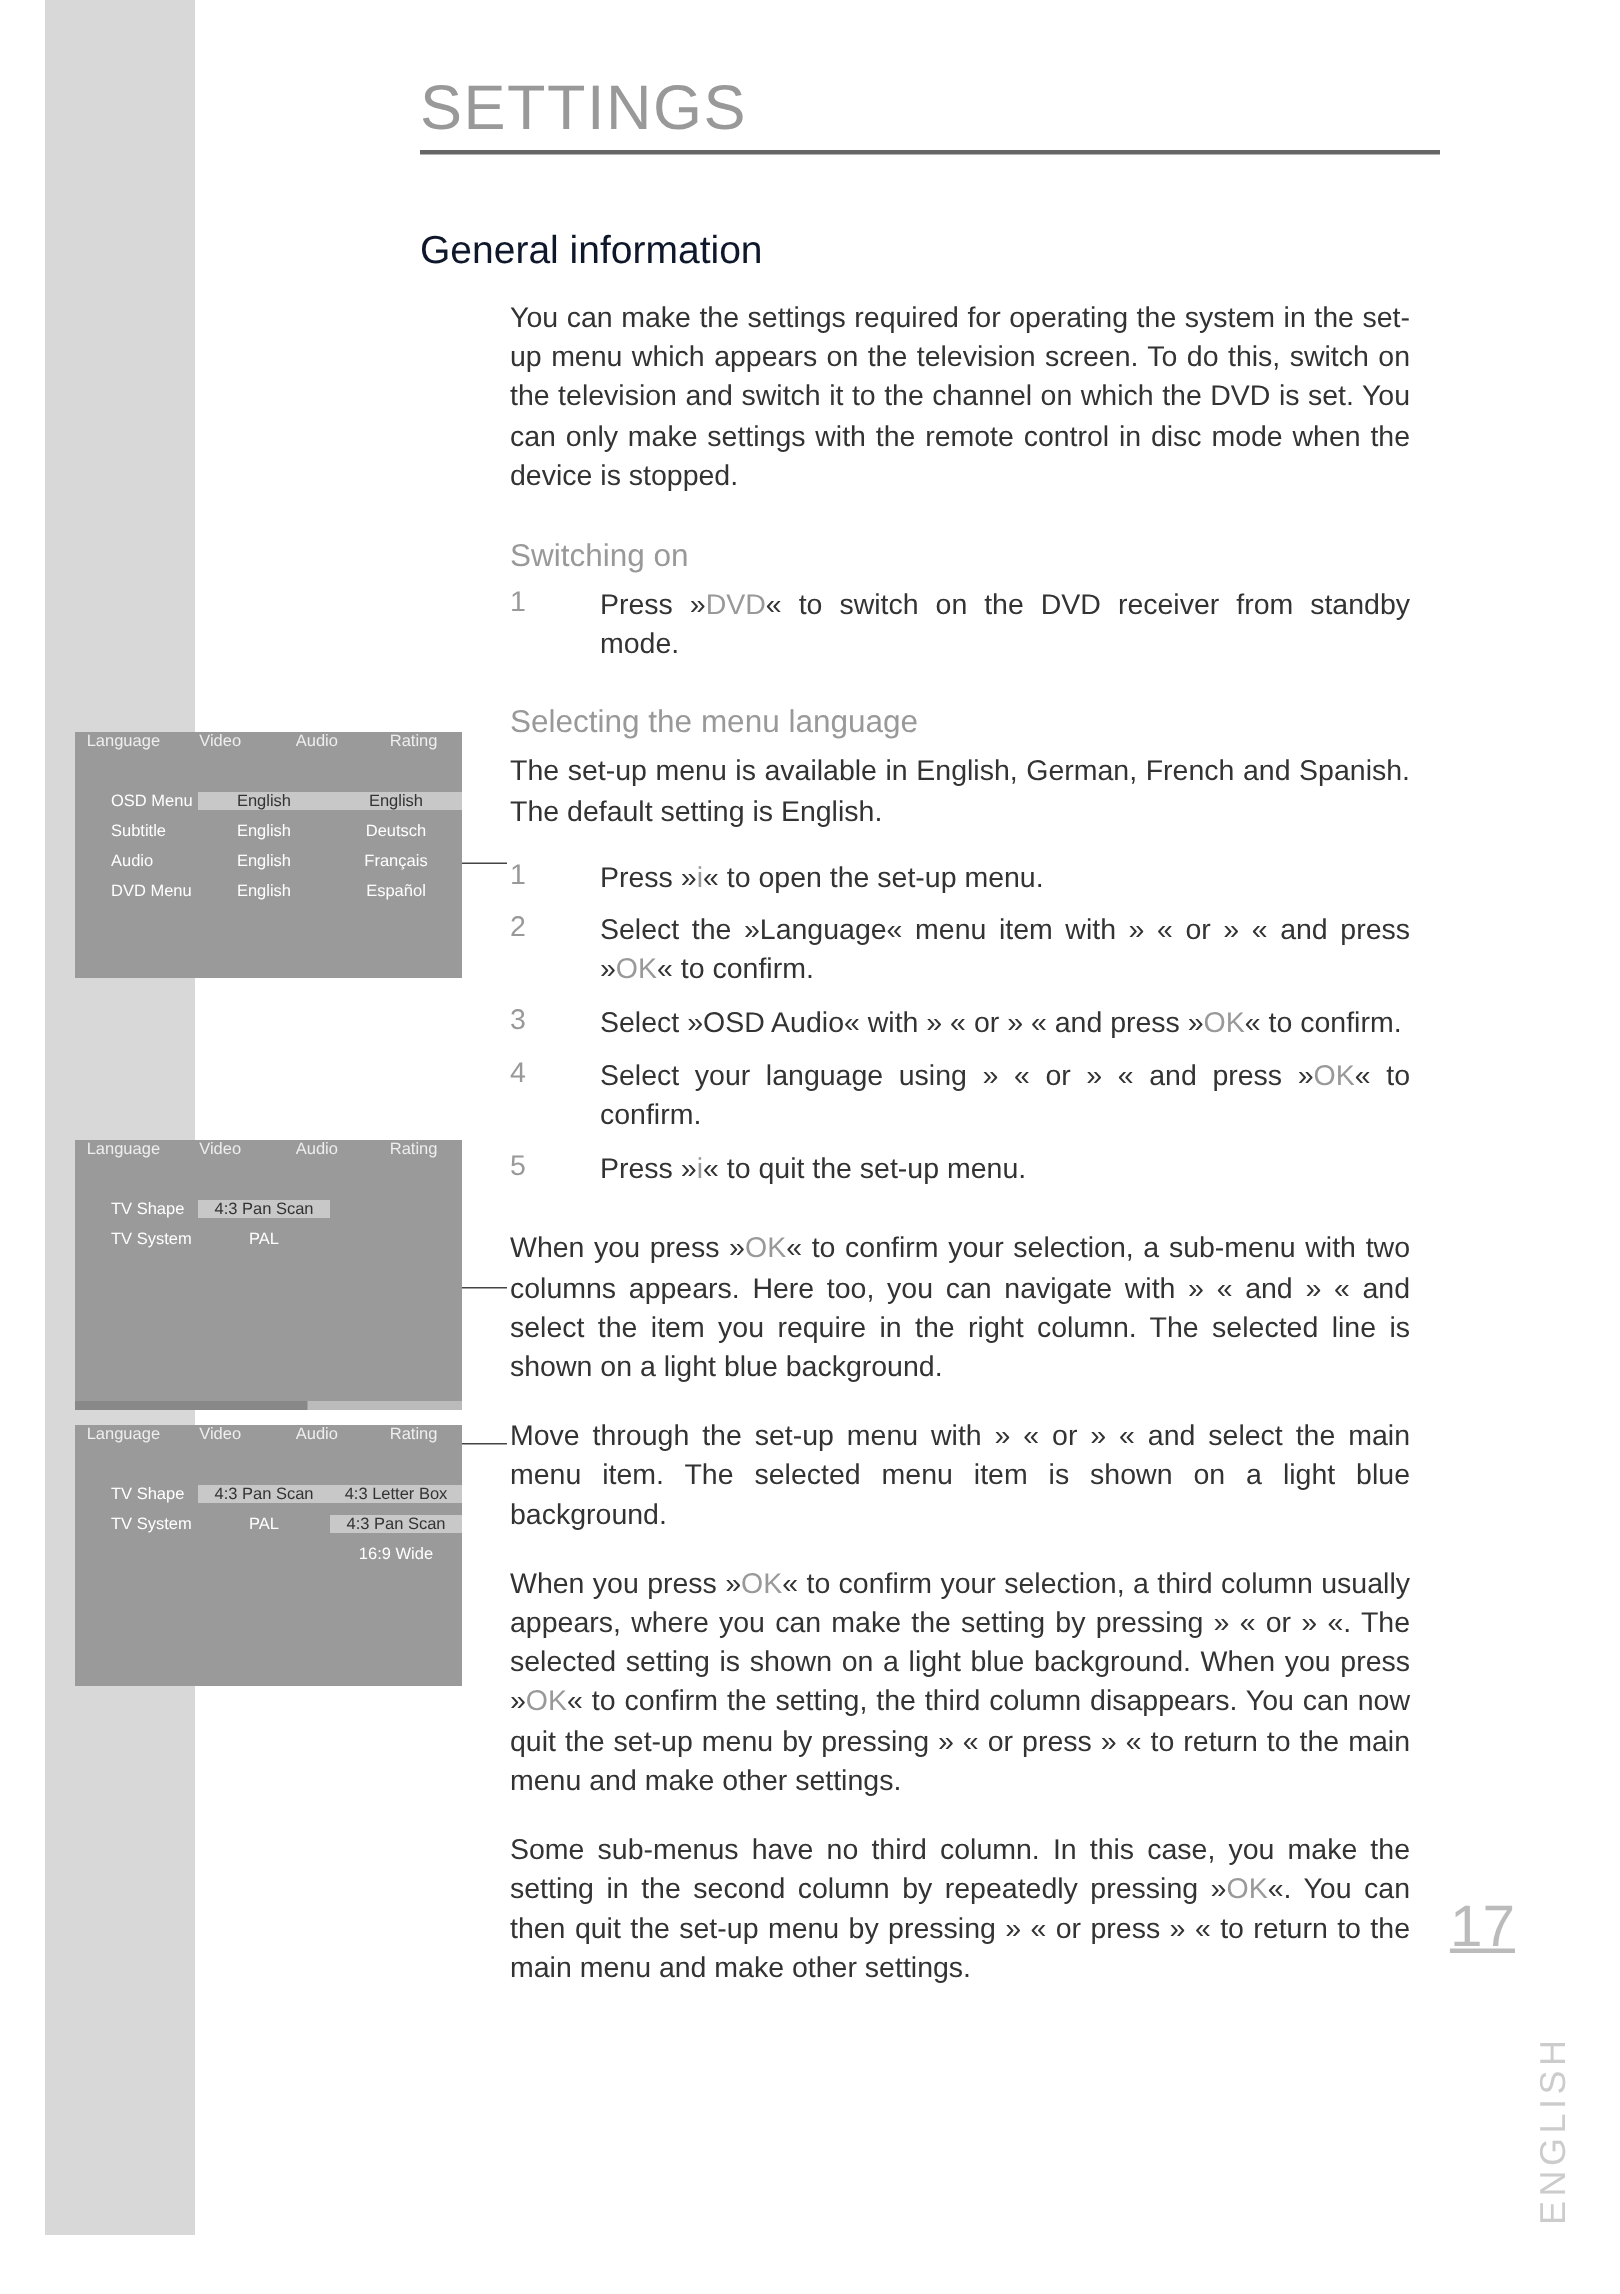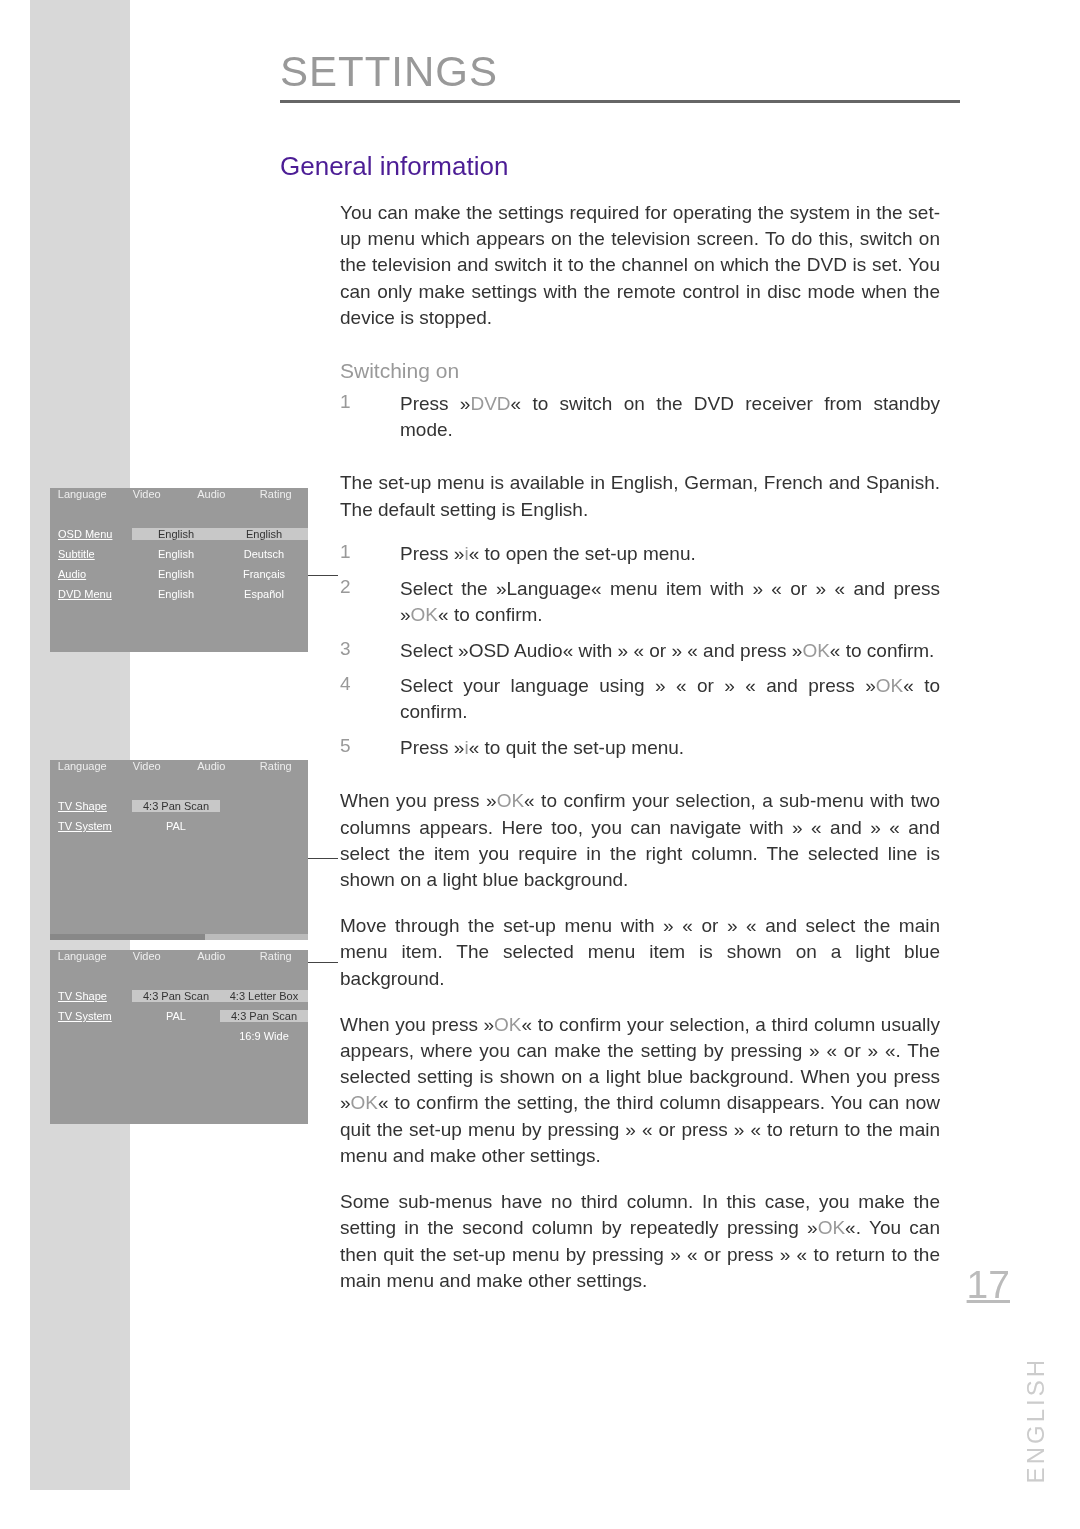--- a/index.html
+++ b/index.html
@@ -38,21 +38,21 @@
   }
   .title-underline {
     width: 680px;
     height: 3px;
     background: #666;
     margin-bottom: 48px;
   }
   h2.section {
     font-size: 26px;
     font-weight: 400;
-    color: #4c1d95;
+    color: #0f172a;
     margin-bottom: 18px;
   }
   h3.subsection {
     font-size: 21px;
     font-weight: 400;
     color: #999;
     margin-bottom: 8px;
     margin-left: 60px;
   }
   .body-text {
@@ -117,22 +117,21 @@
     height: 20px;
     align-items: center;
   }
   .menu-cell {
     font-size: 11px;
     text-align: center;
   }
   .menu-left {
     width: 82px;
     text-align: left;
-    padding-left: 8px;
-    text-decoration: underline;
+    padding-left: 24px;
   }
   .menu-mid {
     width: 88px;
   }
   .menu-right {
     width: 88px;
   }
   .sel {
     background: #c8c8c8;
     color: #333;
@@ -191,20 +190,21 @@
   <h3 class="subsection">Switching on</h3>
   <div class="ol-group" style="margin-left:60px">
     <div class="ol-item">
       <div class="ol-num">1</div>
       <div class="ol-text">
         <span>Press »</span><span class="gray">DVD</span><span>« to switch on the DVD receiver from standby mode.</span>
       </div>
     </div>
   </div>
 
+  <h3 class="subsection">Selecting the menu language</h3>
   <p class="body-text" style="margin-bottom:18px">The set-up menu is available in English, German, French and Spanish. The default setting is English.</p>
   <div class="ol-group" style="margin-left:60px">
     <div class="ol-item">
       <div class="ol-num">1</div>
       <div class="ol-text"><span>Press »</span><span class="gray">i</span><span>« to open the set-up menu.</span></div>
     </div>
     <div class="ol-item">
       <div class="ol-num">2</div>
       <div class="ol-text"><span>Select the »Language« menu item with » « or »   « and press »</span><span class="gray">OK</span><span>« to confirm.</span></div>
     </div>

